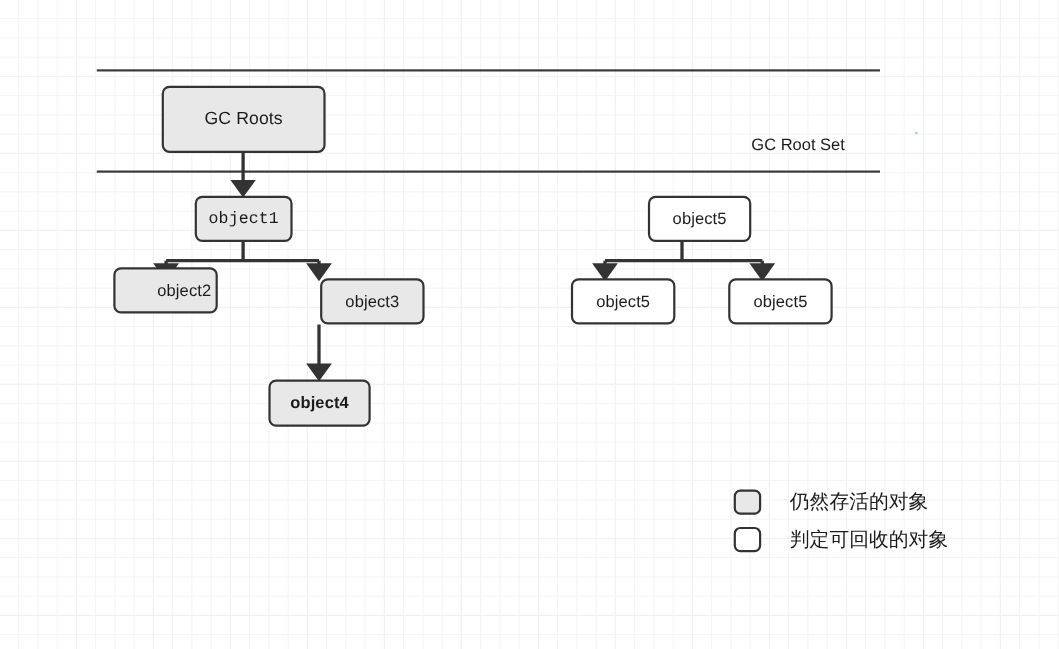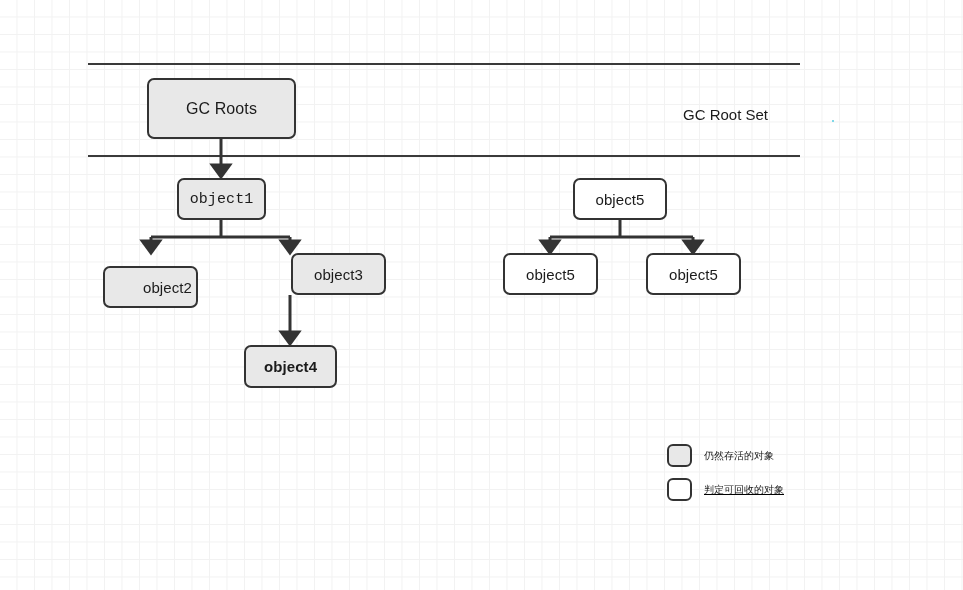--- a/index.html
+++ b/index.html
@@ -37,20 +37,21 @@
     color: #1b1b1b;
     font-size: 15px;
     letter-spacing: 0.1px;
     white-space: nowrap;
   }
   .node.alive {
     background: #e8e8e8;
   }
   .node.garbage {
     background: #ffffff;
+    margin-left: 16px;
   }
   .node.big {
     font-size: 16px;
   }
   .rule {
     position: absolute;
     height: 0;
     border-top: 2px solid #3a3a3a;
   }
   .set-label {
@@ -79,41 +80,41 @@
     width: 25px;
     height: 23px;
     box-sizing: border-box;
     border: 2px solid #333333;
     border-radius: 6px;
     flex: none;
   }
   .legend-swatch.alive { background: #e8e8e8; }
   .legend-swatch.garbage { background: #ffffff; }
   .legend-text {
-    margin-left: 12px;
-    font-size: 10px;
+    margin-left: 26px;
+    font-size: 18px;
     color: #1b1b1b;
     white-space: nowrap;
   }
   .speck {
     position: absolute;
     width: 2px;
     height: 2px;
     background: #7fd8e8;
   }
 </style>
 </head>
 <body>
 
 <div id="canvas">
 
   <div class="rule" style="left:88px; top:63px; width:712px;"></div>
   <div class="rule" style="left:88px; top:155px; width:712px;"></div>
 
-  <div class="set-label" style="left:683px; top:106px;text-align:right;">GC Root Set</div>
+  <div class="set-label" style="left:683px; top:123px;text-align:right;">GC Root Set</div>
 
   <svg class="connectors" viewBox="0 0 963 590" xmlns="http://www.w3.org/2000/svg">
     <defs>
       <marker id="arrowhead" markerWidth="9" markerHeight="9" refX="2.2" refY="4.5" orient="auto" markerUnits="strokeWidth">
         <path d="M0,0.6 L0,8.4 L5.4,4.5 z" fill="#333333"></path>
       </marker>
     </defs>
 
     <g>
       <path d="M221,139 L221,170" stroke="#333333" stroke-width="3" fill="none" marker-end="url(#arrowhead)"></path>
@@ -139,21 +140,21 @@
   </svg>
 
   <div class="node alive big" style="left:147px; top:78px; width:149px; height:61px;">
     <span>GC Roots</span>
   </div>
 
   <div class="node alive" style="left:177px; top:178px; width:89px; height:42px;font-family:Liberation Mono, monospace;">
     <span>object1</span>
   </div>
 
-  <div class="node alive" style="left:103px; top:266px; width:95px; height:42px;padding-left:34px;">
+  <div class="node alive" style="left:103px; top:243px; width:95px; height:42px;padding-left:34px;">
     <span>object2</span>
   </div>
 
   <div class="node alive" style="left:243px; top:253px; width:95px; height:42px;margin-left:48px;">
     <span>object3</span>
   </div>
 
   <div class="node alive" style="left:244px; top:345px; width:93px; height:43px;font-weight:bold;">
     <span>object4</span>
   </div>
@@ -168,21 +169,21 @@
 
   <div class="node garbage" style="left:646px; top:253px; width:95px; height:42px;">
     <span>object5</span>
   </div>
 
   <div class="legend">
     <div class="legend-row" style="left:667px; top:444px;">
       <span class="legend-swatch alive"></span>
       <span class="legend-text">仍然存活的对象</span>
     </div>
-    <div class="legend-row" style="left:667px; top:478px;text-decoration:underline;">
+    <div class="legend-row" style="left:667px; top:478px;">
       <span class="legend-swatch garbage"></span>
       <span class="legend-text">判定可回收的对象</span>
     </div>
   </div>
 
   <div class="speck" style="left:832px; top:120px;"></div>
 
 </div>
 
 </body></html>

